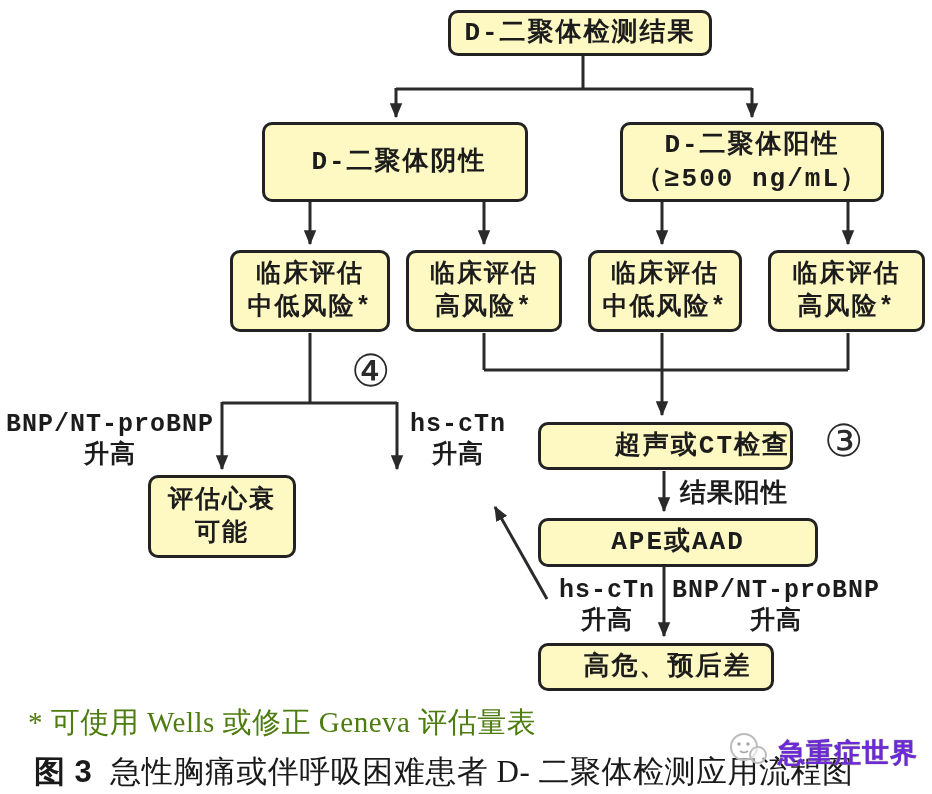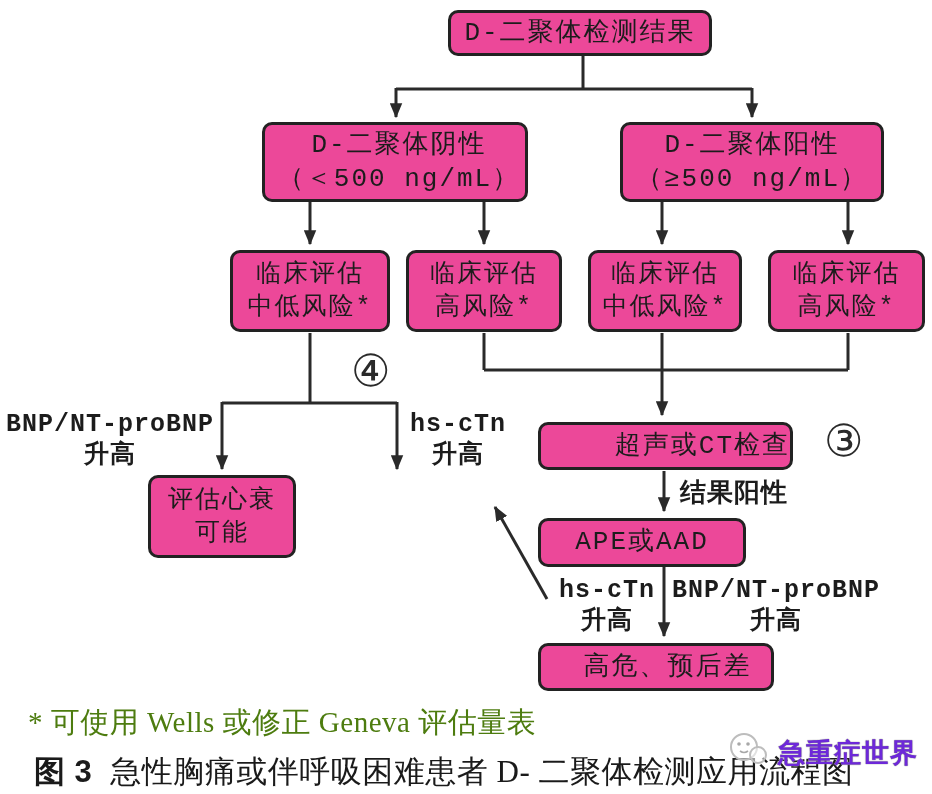--- a/index.html
+++ b/index.html
@@ -2,24 +2,24 @@
 <html><head>
 <meta charset="utf-8">
 <style>
   html,body{margin:0;padding:0;background:#ffffff;}
   .stage{
     position:relative;width:932px;height:794px;background:#ffffff;overflow:hidden;
     font-family:"Liberation Mono","DejaVu Sans Mono",serif;color:#1c1c1c;
   }
   .wires{position:absolute;left:0;top:0;z-index:1;}
   .node{
-    position:absolute;z-index:2;box-sizing:border-box;background:#ec4899;
+    position:absolute;z-index:2;box-sizing:border-box;background:#fef9c3;
     border:3px solid #222222;border-radius:10px;
     display:flex;flex-direction:column;align-items:center;justify-content:center;
-    font-size:26px;font-weight:400;line-height:1.32;letter-spacing:2px;
+    font-size:26px;font-weight:700;line-height:1.32;letter-spacing:2px;
     text-align:center;white-space:nowrap;
   }
   .node span{display:block;}
   .flabel{
     position:absolute;z-index:2;font-size:25px;font-weight:700;line-height:1.22;
     text-align:center;letter-spacing:1px;white-space:nowrap;color:#1c1c1c;
   }
   .flabel span{display:block;}
   .circled{
     position:absolute;z-index:2;font-size:44px;line-height:1;color:#2a2a2a;
@@ -74,21 +74,20 @@
       <line x1="547" y1="599" x2="495" y2="507" marker-end="url(#ah)"></line>
     </g>
   </svg>
 
   <div class="node" style="left:448px;top:10px;width:264px;height:46px;">
     <span>D-二聚体检测结果</span>
   </div>
 
   <div class="node" style="left:262px;top:122px;width:266px;height:80px;padding-left:8px;">
     <span>D-二聚体阴性</span>
-    <span>（＜500 ng/mL）</span>
   </div>
 
   <div class="node" style="left:620px;top:122px;width:264px;height:80px;">
     <span>D-二聚体阳性</span>
     <span>（≥500 ng/mL）</span>
   </div>
 
   <div class="node" style="left:230px;top:250px;width:160px;height:82px;font-size:25px;">
     <span>临床评估</span>
     <span>中低风险*</span>
@@ -112,21 +111,21 @@
   <div class="node" style="left:148px;top:475px;width:148px;height:83px;font-size:25px;">
     <span>评估心衰</span>
     <span>可能</span>
   </div>
 
 
   <div class="node" style="left:538px;top:422px;width:255px;height:48px;align-items:flex-end;">
     <span>超声或CT检查</span>
   </div>
 
-  <div class="node" style="left:538px;top:518px;width:208px;height:49px;">
+  <div class="node" style="left:538px;top:518px;width:280px;height:49px;">
     <span>APE或AAD</span>
   </div>
 
   <div class="node" style="left:538px;top:643px;width:236px;height:48px;padding-left:23px;">
     <span>高危、预后差</span>
   </div>
 
   <div class="circled" style="left:351px;top:349px;">④</div>
   <div class="circled" style="left:824px;top:419px;">③</div>
 

